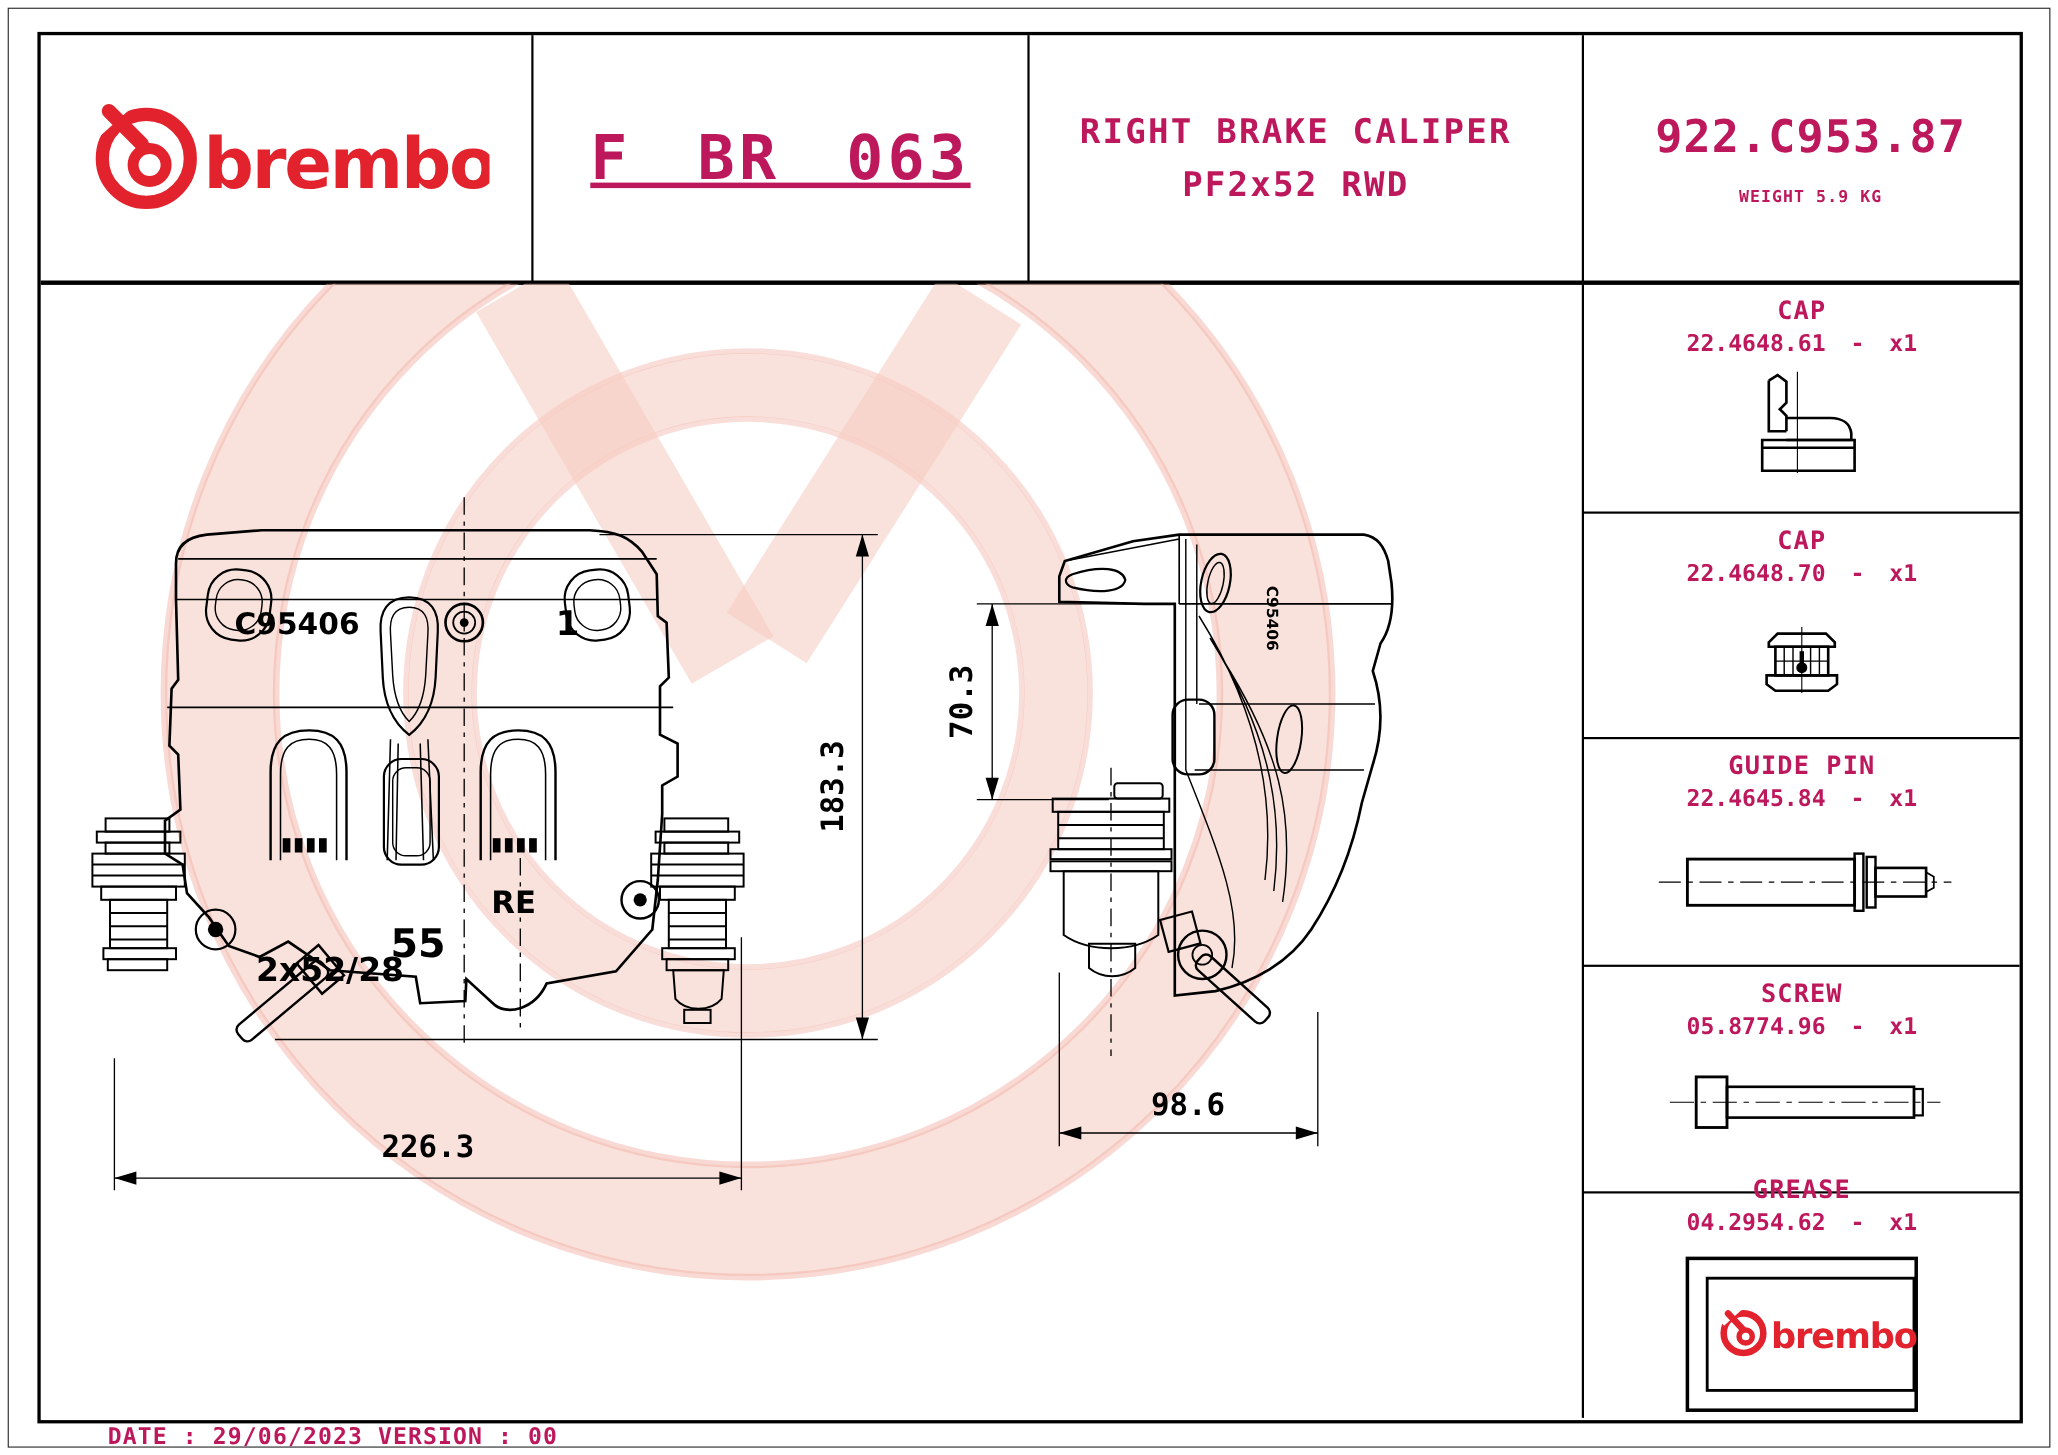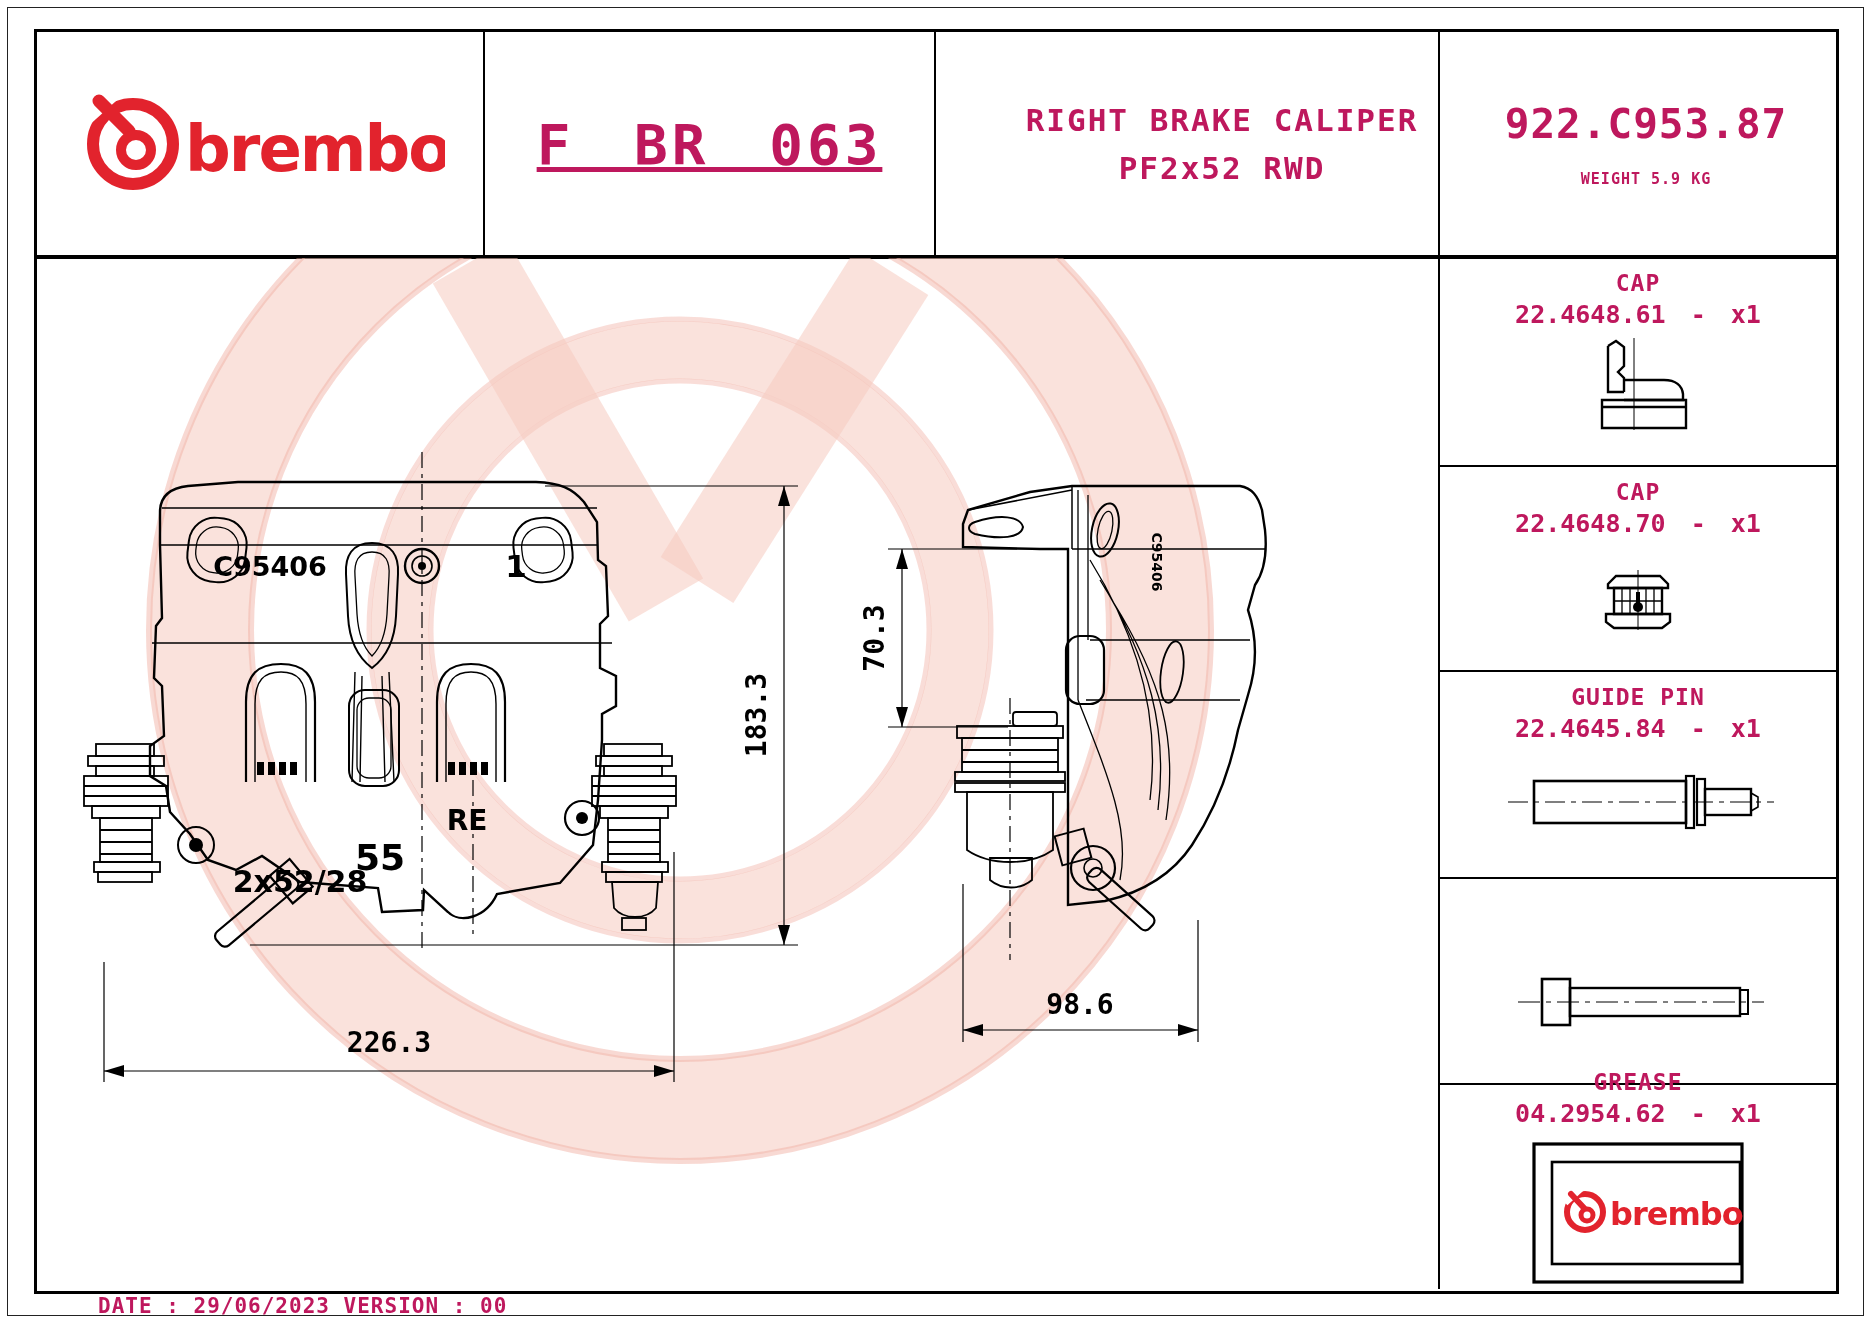--- a/index.html
+++ b/index.html
@@ -9,21 +9,21 @@
   .frame{position:absolute;left:34px;top:29px;width:1799px;height:1259px;border:3px solid #000;}
   .vline{position:absolute;background:#000;}
   .hline{position:absolute;background:#000;}
   .hcell{position:absolute;display:flex;flex-direction:column;align-items:center;justify-content:center;}
   .code-text{font-size:56px;font-weight:bold;letter-spacing:4px;word-spacing:22px;white-space:pre;}
   .title-line{font-size:31px;font-weight:bold;letter-spacing:2px;line-height:1.55;white-space:pre;}
   .pn-text{font-size:41px;font-weight:bold;letter-spacing:1px;}
   .weight-text{font-size:15px;font-weight:bold;margin-top:22px;letter-spacing:1px;}
   .part-cell{position:absolute;left:1440px;width:396px;box-sizing:border-box;text-align:center;}
   .part-label{font-size:23px;font-weight:bold;margin-top:12px;letter-spacing:1px;}
-  .part-code{font-size:25px;font-weight:bold;margin-top:4px;word-spacing:10px;white-space:pre;}
+  .part-code{font-size:21px;font-weight:bold;margin-top:4px;word-spacing:10px;white-space:pre;}
   .icon-wrap{position:absolute;}
   .footer-text{position:absolute;left:98px;top:1294px;font-size:21px;font-weight:bold;letter-spacing:1px;white-space:pre;text-align:right;}
   svg{display:block;}
   .stamp{font-family:"DejaVu Sans",sans-serif;font-weight:bold;}
   .dimtxt{font-family:"DejaVu Sans Mono",monospace;font-weight:bold;}
 </style>
 </head>
 <body>
 
 <div class="page">
@@ -46,21 +46,21 @@
       <path d="M24,16 L54,46" stroke="#e2232d" stroke-width="13" stroke-linecap="round" fill="none"></path>
       <circle cx="61" cy="65" r="15" fill="none" stroke="#e2232d" stroke-width="10"></circle>
       <text x="110" y="86" font-family="DejaVu Sans, sans-serif" font-weight="bold" font-size="64" fill="#e2232d" letter-spacing="-2">brembo</text>
     </svg>
   </div>
 
   <div class="hcell" style="left:485px;top:32px;width:449px;height:224px;text-decoration:underline;">
     <div class="code-text">F BR 063</div>
   </div>
 
-  <div class="hcell" style="left:936px;top:32px;width:484px;height:224px;padding-left:44px;">
+  <div class="hcell" style="left:936px;top:32px;width:484px;height:224px;">
     <div class="title-line">RIGHT BRAKE CALIPER</div>
     <div class="title-line">PF2x52 RWD</div>
   </div>
 
   <div class="hcell" style="left:1440px;top:32px;width:412px;height:224px;">
     <div class="pn-text">922.C953.87</div>
     <div class="weight-text">WEIGHT 5.9 KG</div>
   </div>
 
   <svg style="position:absolute;left:37px;top:258px;" width="1401" height="1031" viewBox="37 258 1401 1031">
@@ -248,20 +248,24 @@
     <svg width="270" height="60" viewBox="0 0 270 60" stroke="#000" fill="none">
       <path stroke-width="1.2" stroke-dasharray="20 6 5 6" d="M2,30 H268"></path>
       <rect x="28" y="9" width="152" height="42" stroke-width="2.6"></rect>
       <rect x="180" y="4" width="8" height="52" stroke-width="2.2"></rect>
       <rect x="191" y="7" width="8" height="46" stroke-width="2.2"></rect>
       <rect x="199" y="17" width="46" height="26" stroke-width="2.4"></rect>
       <path stroke-width="1.6" d="M245,21 L252,25 V35 L245,39"></path>
     </svg>
   </div>
 
+  <div class="part-cell" style="top:879px;height:204px;">
+    <div class="part-label">SCREW</div>
+    <div class="part-code">05.8774.96 - x1</div>
+  </div>
   <div class="icon-wrap" style="left:1516px;top:970px;">
     <svg width="250" height="64" viewBox="0 0 250 64" stroke="#000" fill="none">
       <path stroke-width="1" stroke-dasharray="22 6 5 6" d="M2,32 H248"></path>
       <rect x="26" y="9" width="28" height="46" stroke-width="2.6"></rect>
       <rect x="54" y="18" width="170" height="28" stroke-width="2.4"></rect>
       <rect x="224" y="20" width="8" height="24" stroke-width="2"></rect>
     </svg>
   </div>
 
   <div class="part-cell" style="top:1057px;height:204px;">

